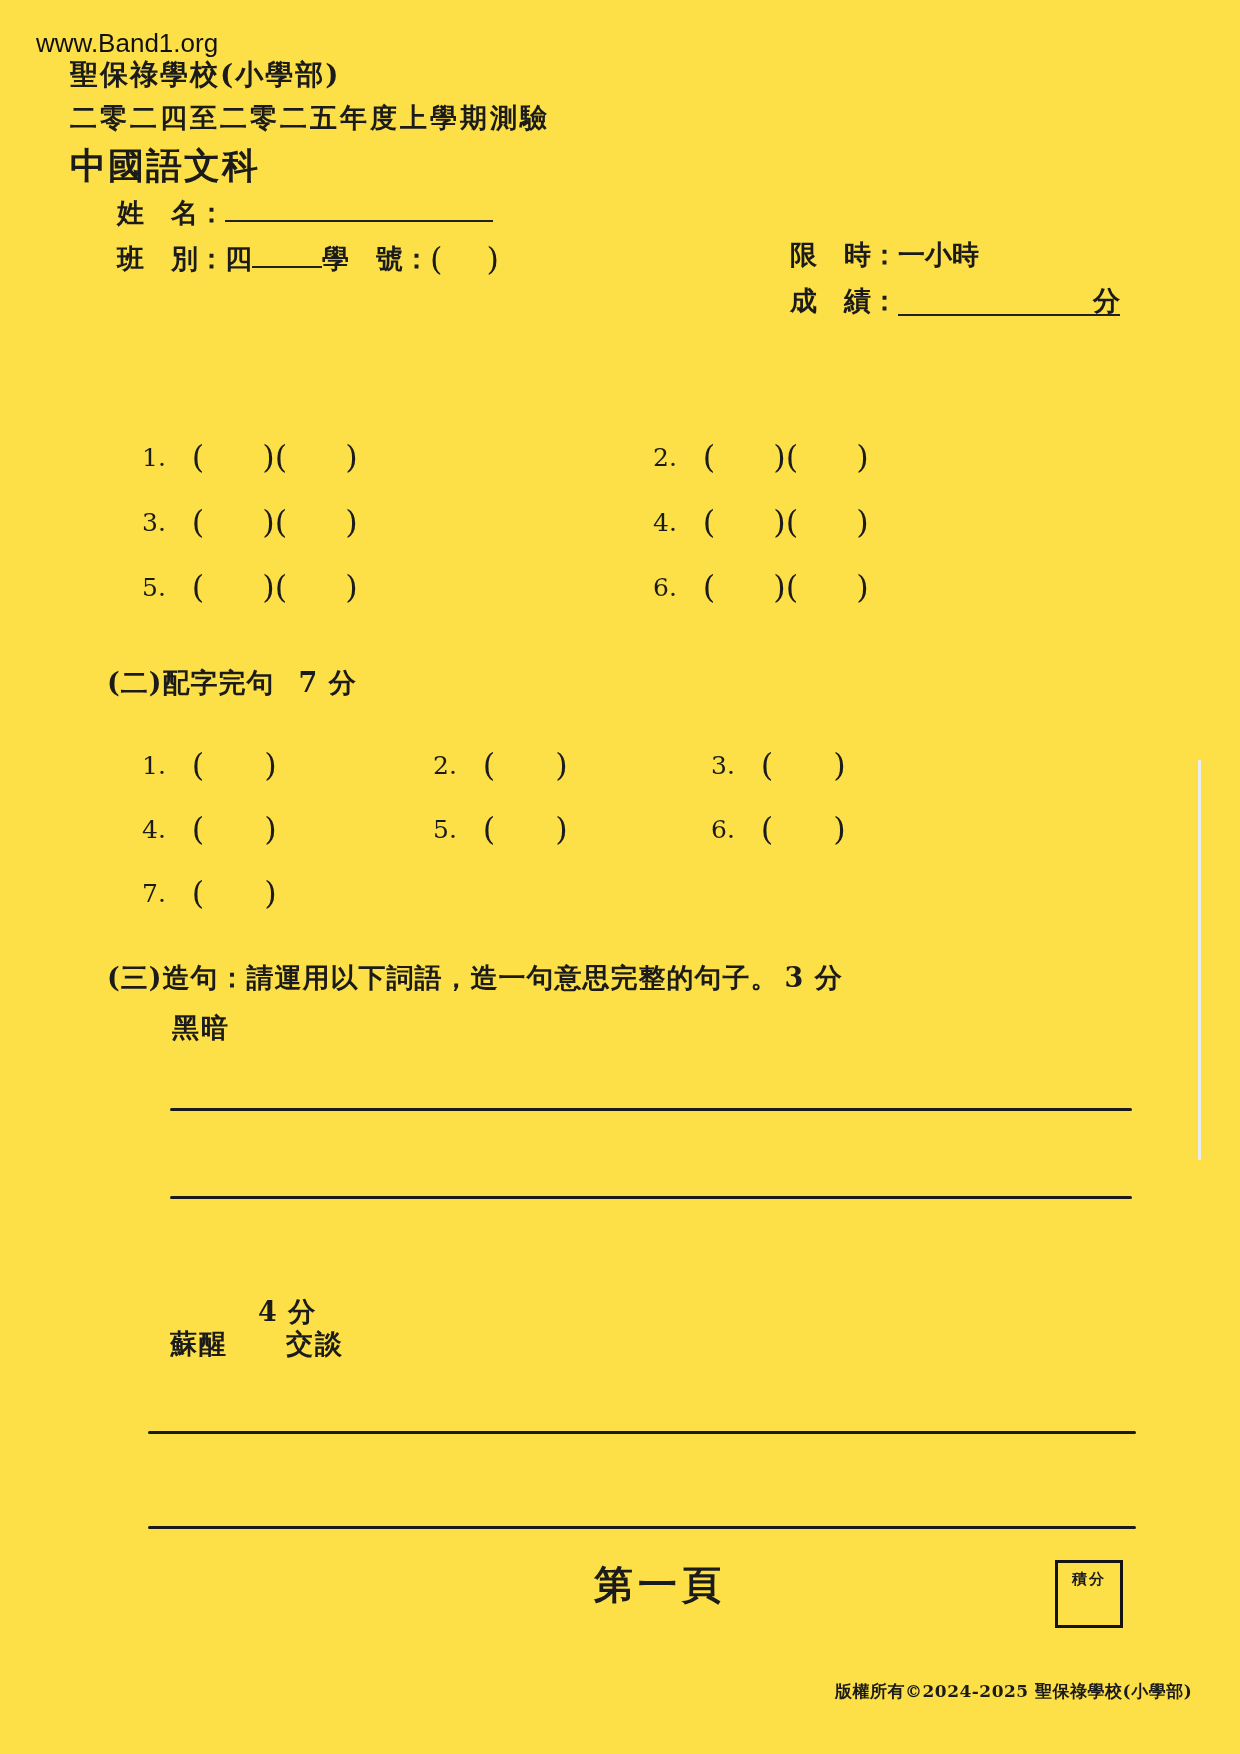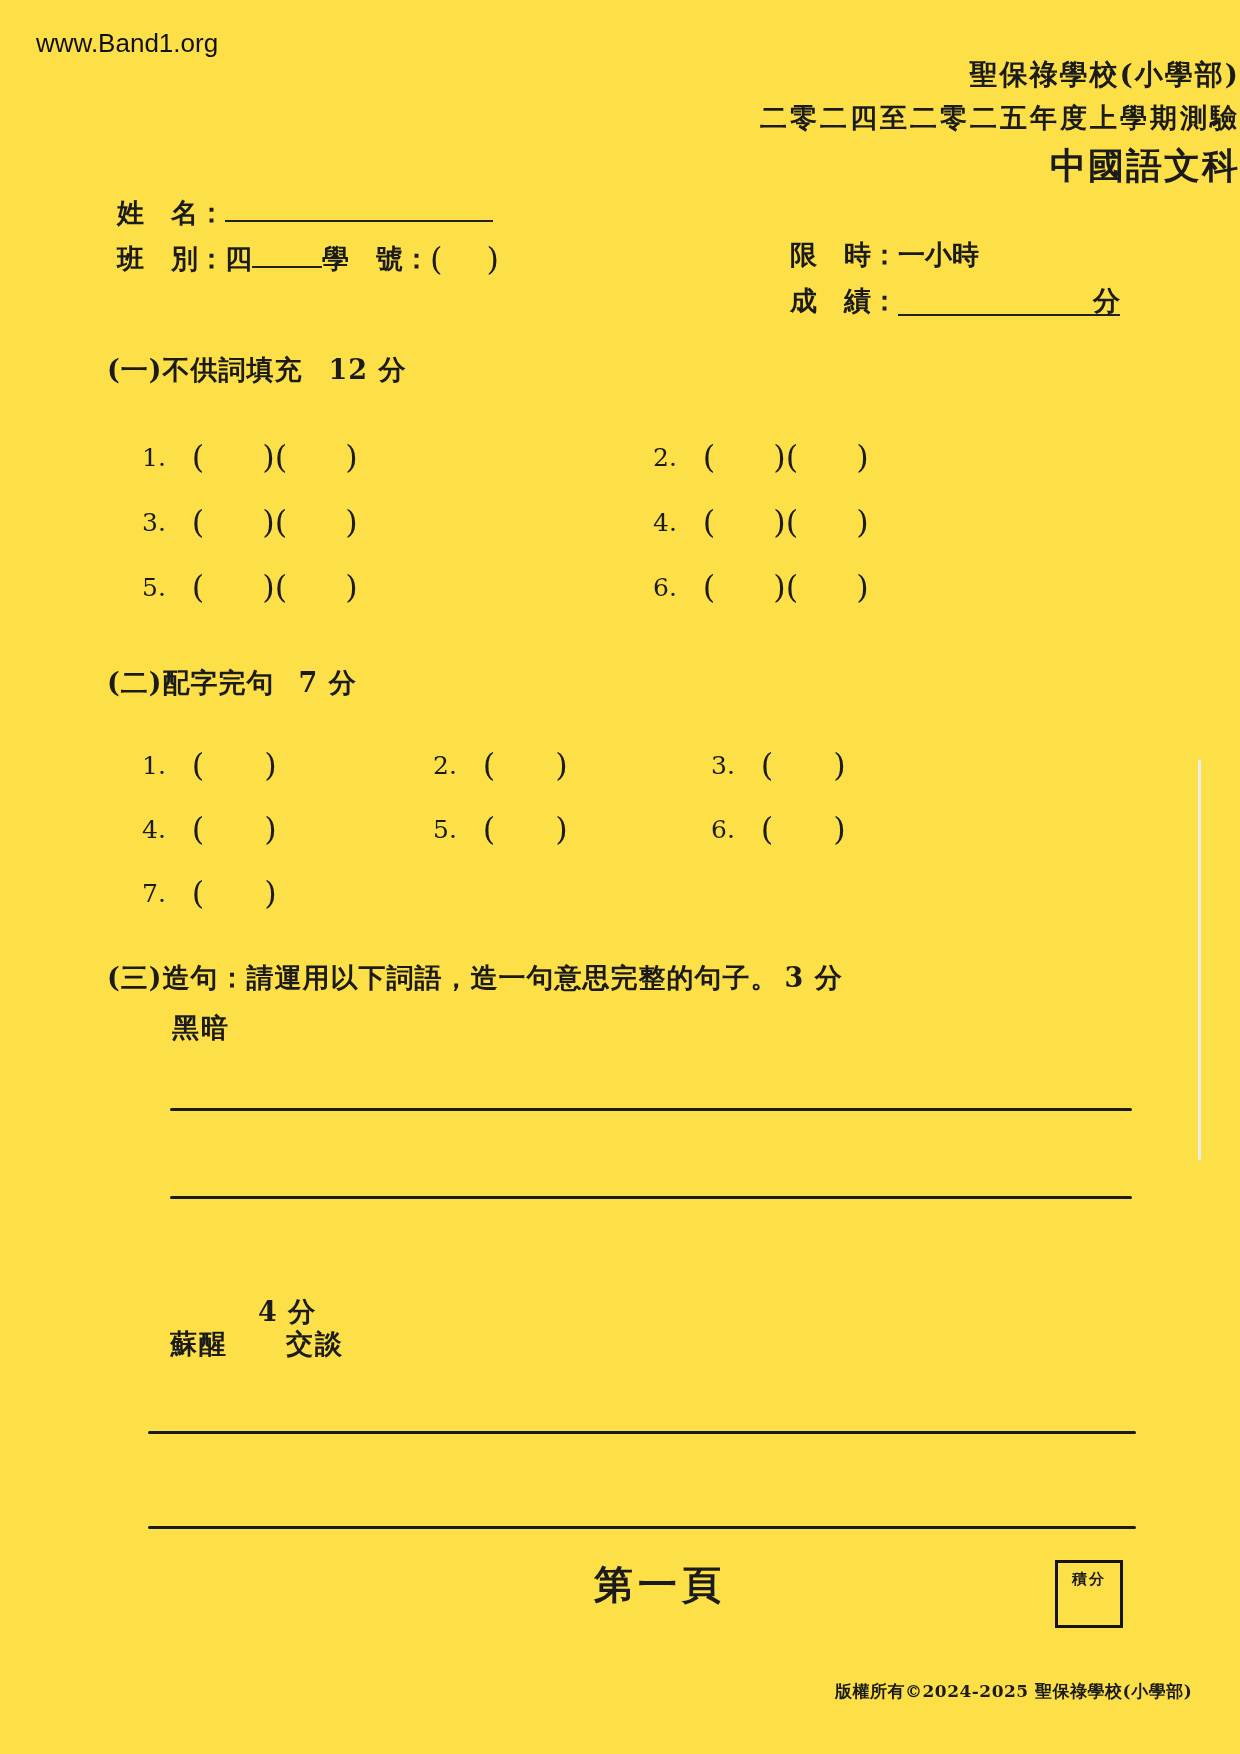--- a/index.html
+++ b/index.html
@@ -10,21 +10,21 @@
     background:#fde047;
     font-family:"DejaVu Serif","Liberation Serif",serif;
     color:#1b1b1b;
     overflow:hidden;
   }
   .abs{position:absolute;}
   .wm{
     font-family:"Liberation Sans","DejaVu Sans",sans-serif;
     font-size:26px;color:#111;
   }
-  .center-line{left:70px;width:1170px;text-align:right;white-space:nowrap;}
+  .center-line{left:70px;width:1170px;text-align:left;white-space:nowrap;}
   .school{font-size:28px;letter-spacing:2px;font-weight:700;}
   .term{font-size:27px;letter-spacing:3px;font-weight:700;}
   .subject{font-size:36px;letter-spacing:2px;font-weight:700;}
   .row{font-size:27px;white-space:nowrap;line-height:34px;font-weight:700;}
   .blank{
     display:inline-block;
     border-bottom:2px solid #222;
     height:28px;
     vertical-align:baseline;
   }
@@ -85,23 +85,20 @@
     <span>班　別：</span><span>四</span><span class="blank" style="width:70px"></span><span>學　號：</span><span class="p">(</span><span class="pgap w44"></span><span class="p">)</span>
   </div>
 
   <div class="abs row" style="left:790px;top:238px">
     <span>限　時：</span><span>一小時</span>
   </div>
   <div class="abs row" style="left:790px;top:284px">
     <span>成　績：</span><span class="scoreline"><span>分</span></span>
   </div>
 
-  <div class="abs sec-title" style="left:107px;top:352px">
-    <span>(一)不供詞填充</span><span class="marks m-gap1">12 分</span>
-  </div>
 
   <div class="abs item" style="left:142px;top:438px">
     <span class="num">1.</span><span class="p">(</span><span class="pgap w58"></span><span class="p">)</span><span class="p">(</span><span class="pgap w58"></span><span class="p">)</span>
   </div>
   <div class="abs item" style="left:653px;top:438px">
     <span class="num">2.</span><span class="p">(</span><span class="pgap w58"></span><span class="p">)</span><span class="p">(</span><span class="pgap w58"></span><span class="p">)</span>
   </div>
   <div class="abs item" style="left:142px;top:503px">
     <span class="num">3.</span><span class="p">(</span><span class="pgap w58"></span><span class="p">)</span><span class="p">(</span><span class="pgap w58"></span><span class="p">)</span>
   </div>

